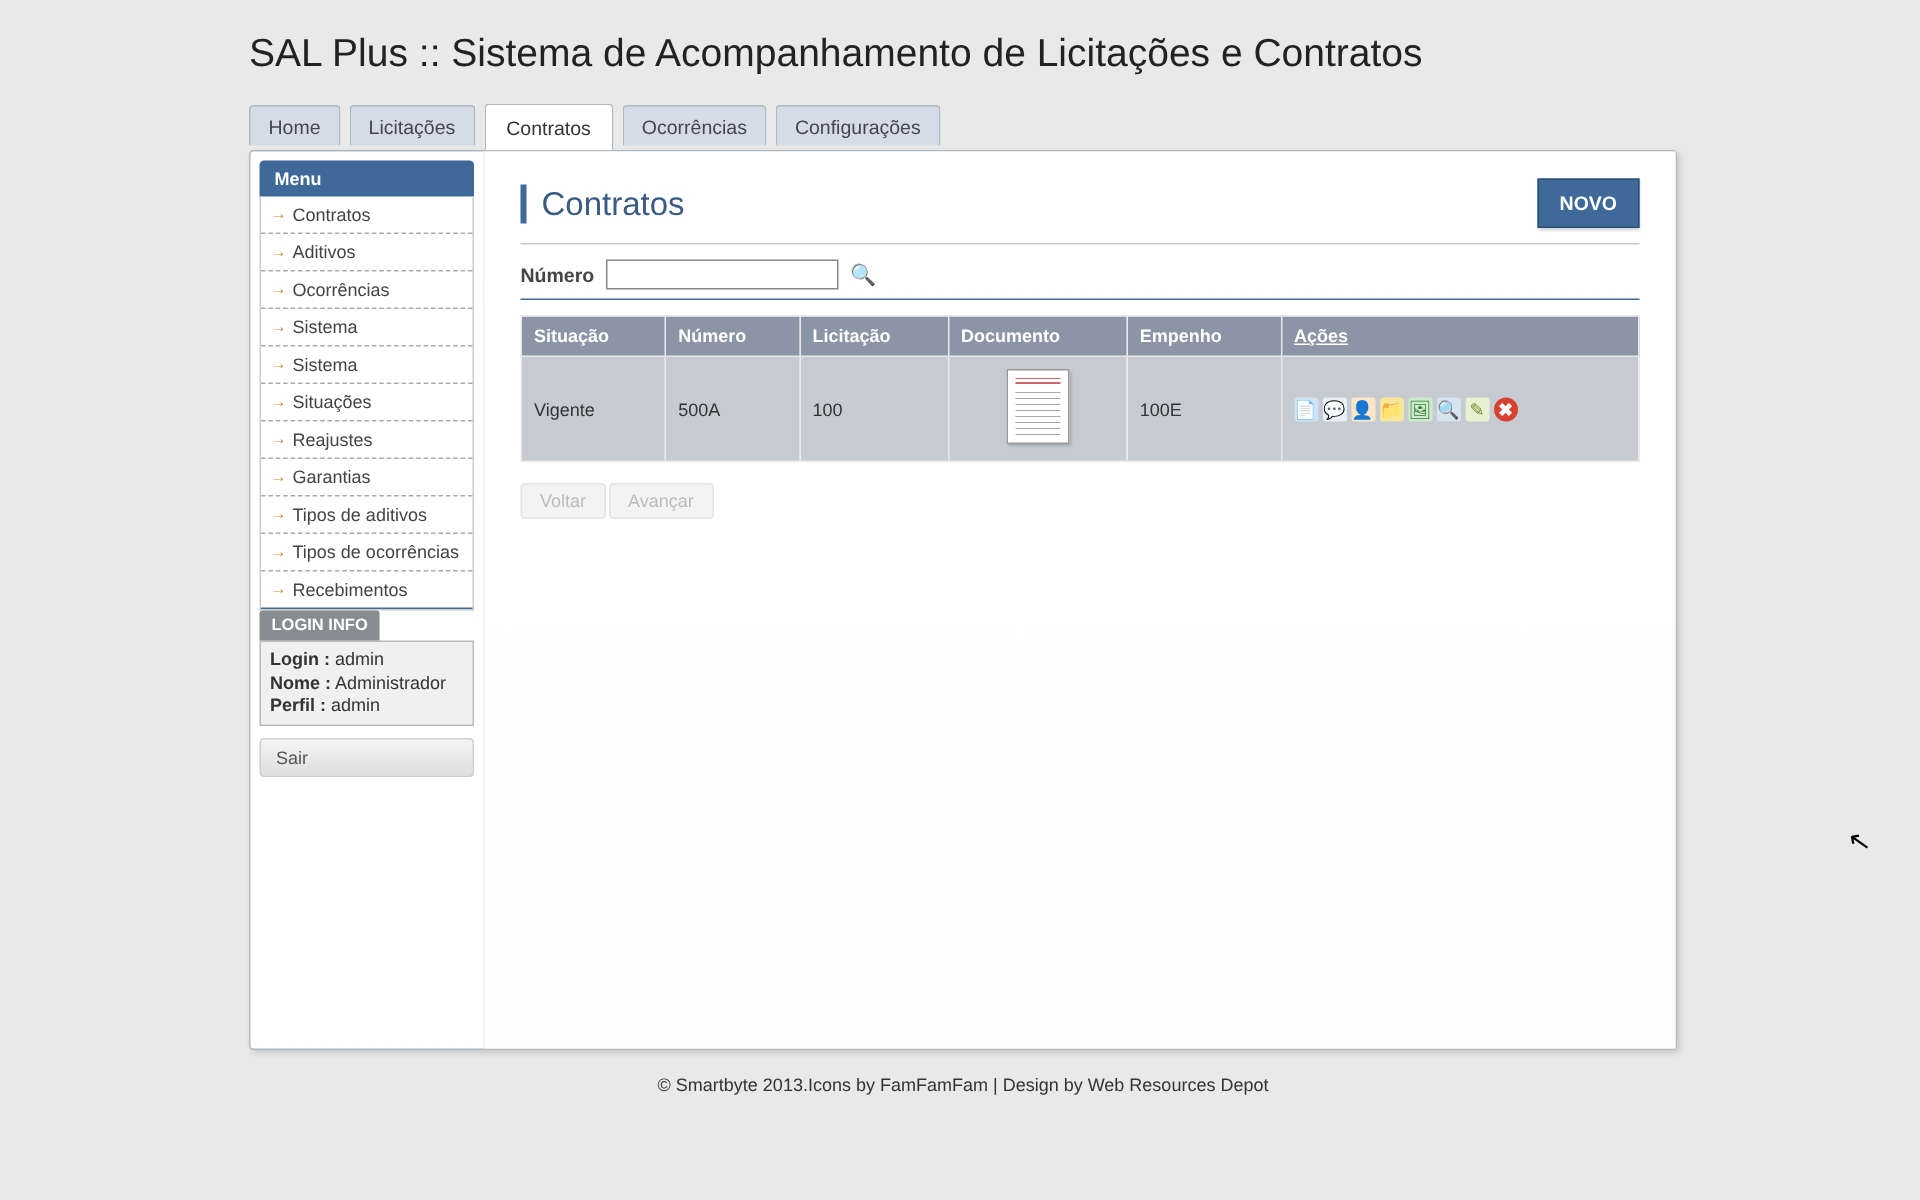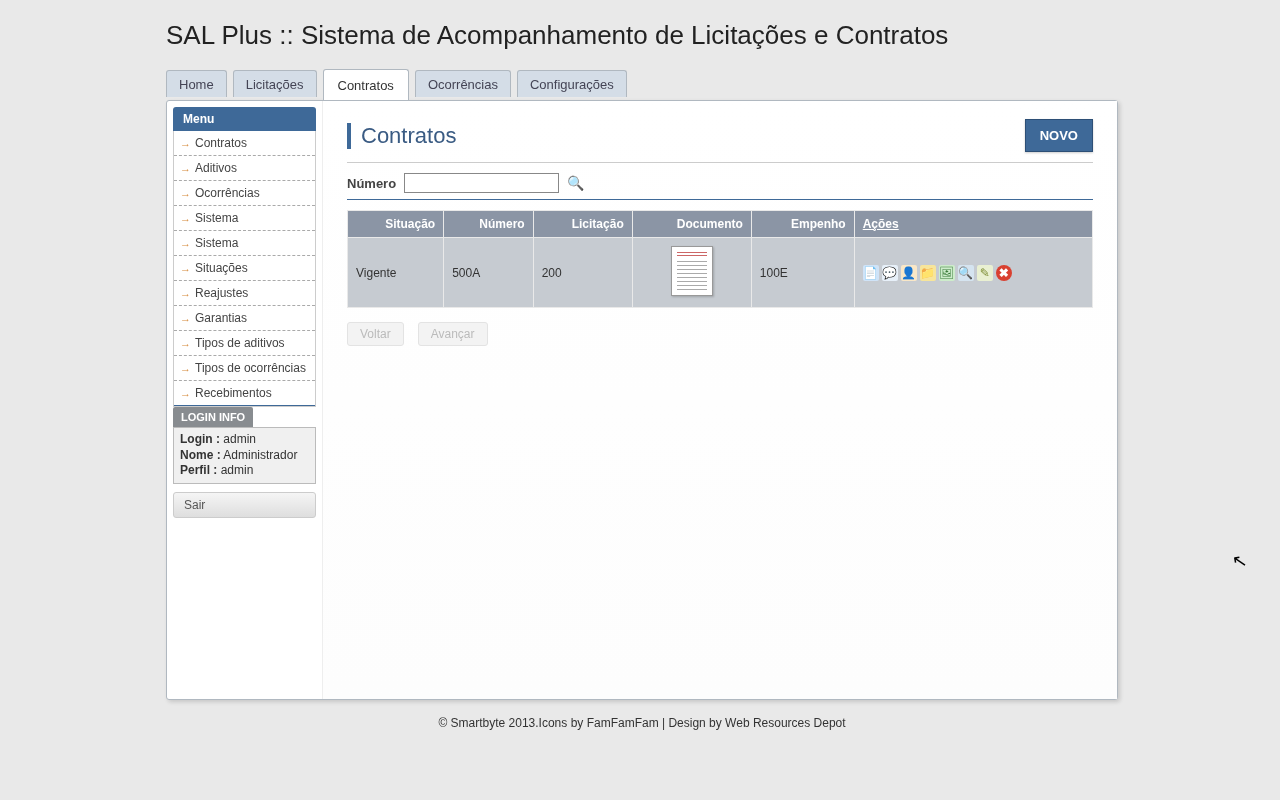--- a/index.html
+++ b/index.html
@@ -183,21 +183,21 @@
     width: 100%;
     border-collapse: collapse;
     font-size: 12px;
   }
   table.data th {
     background: #8b95a5;
     color: #fff;
     font-weight: bold;
     padding: 6px 8px;
     border: 1px solid #e9e9e9;
-    text-align: right;
+    text-align: left;
   }
   table.data th:last-child { text-align: left; text-decoration: underline; }
   table.data td {
     background: #c6cbd1;
     border: 1px solid #e9e9e9;
     padding: 8px 8px;
     vertical-align: middle;
     color: #333;
   }
   .doc-thumb {
@@ -240,21 +240,21 @@
   .ai-chat  { background:#e7f0f9; color:#4a8; }
   .ai-user  { background:#f9e7c7; color:#b87; }
   .ai-fold  { background:#f7e59a; color:#a88020; }
   .ai-img   { background:#cdeccb; color:#3a7a3a; }
   .ai-srch  { background:#d5e4f0; color:#5577aa; }
   .ai-edit  { background:#e9f0d2; color:#7a8a30; }
   .ai-del   { background:#d94030; color:#fff; border-radius:50%; font-weight:bold; }
   .pager {
     margin-top: 14px;
     display: flex;
-    gap: 14px;
+    gap: 2px;
   }
   .pager button {
     background: #f3f3f3;
     border: 1px solid #e3e3e3;
     color: #bbb;
     padding: 4px 12px;
     font-size: 12px;
     border-radius: 3px;
     cursor: default;
   }
@@ -373,21 +373,21 @@
               <th>Licitação</th>
               <th>Documento</th>
               <th>Empenho</th>
               <th>Ações</th>
             </tr>
           </thead>
         <tbody id="tbody">
             <tr>
               <td>Vigente</td>
               <td>500A</td>
-              <td>200</td>
+              <td>100</td>
               <td style="text-align: center;"><span class="doc-thumb"></span></td>
               <td>100E</td>
               <td>
                 <div class="action-icons">
                   <span class="ai ai-doc">📄</span>
                   <span class="ai ai-chat">💬</span>
                   <span class="ai ai-user">👤</span>
                   <span class="ai ai-fold">📁</span>
                   <span class="ai ai-img">🖼</span>
                   <span class="ai ai-srch">🔍</span>

